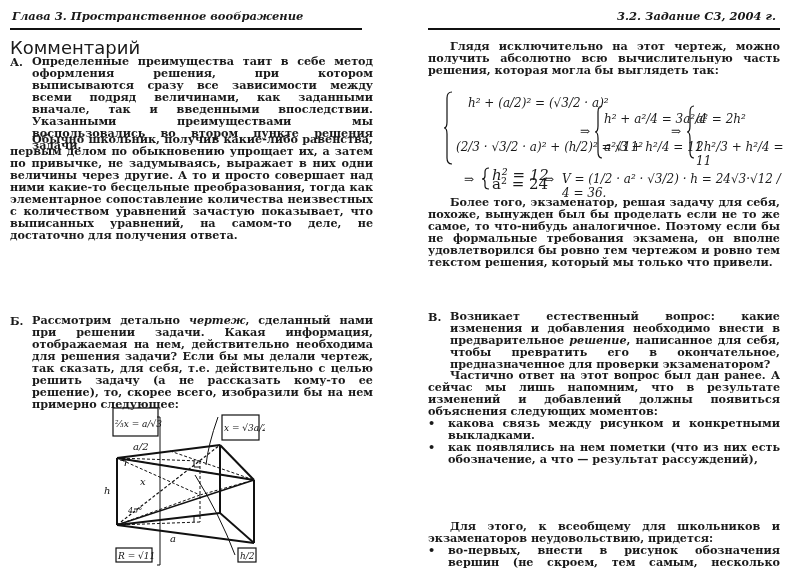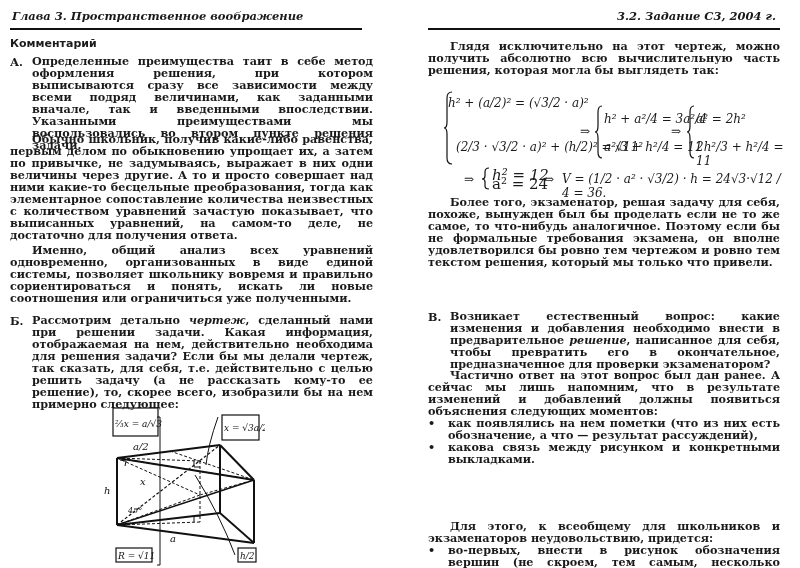--- a/index.html
+++ b/index.html
@@ -13,21 +13,21 @@
   .left .run-head { left:12px; }
   .right .run-head { right:24px; }
   .rule { position:absolute; top:28px; height:2px; background:#111; }
   .left .rule { left:10px; width:352px; }
   .right .rule { left:28px; width:352px; }
   .txt { position:absolute; font-size:11.2px; line-height:12px; text-align:justify; font-weight:600; }
   .txt p { margin:0; }
   .indent { text-indent:22px; }
   .lbl { position:absolute; font-weight:bold; }
   .heading { position:absolute; left:10px; top:37px; font-family:"DejaVu Sans", sans-serif;
-             font-size:11px; font-weight:700; }
+             font-size:18px; font-weight:400; }
   .em { font-style:italic; font-weight:bold; }
   .bullets { margin:0; padding:0; list-style:none; }
   .bullets li { position:relative; padding-left:20px; }
   .bullets li::before { content:"•"; position:absolute; left:0; }
   .math { position:absolute; font-family:"DejaVu Serif", serif; font-size:12px; }
   svg text { font-family:"DejaVu Serif", serif; }
 </style>
 </head>
 <body>
 
@@ -35,21 +35,20 @@
   <div class="run-head">Глава 3. Пространственное воображение</div>
   <div class="rule"></div>
   <div class="heading">Комментарий</div>
 
   <div class="lbl" style="left:10px;top:55px;font-size:11.2px;">А.</div>
   <div class="txt" style="left:32px;top:55px;width:341px;">
     <p>Определенные преимущества таит в себе метод оформления решения, при котором выписываются сразу все зависимости между всеми подряд величинами, как заданными вначале, так и введенными впоследствии. Указанными преимуществами мы воспользовались во втором пункте решения задачи.</p>
   </div>
   <div class="txt" style="left:10px;top:133px;width:363px;">
     <p class="indent">Обычно школьник, получив какие-либо равенства, первым делом по обыкновению упрощает их, а затем по привычке, не задумываясь, выражает в них одни величины через другие. А то и просто совершает над ними какие-то бесцельные преобразования, тогда как элементарное сопоставление количества неизвестных с количеством уравнений зачастую показывает, что выписанных уравнений, на самом-то деле, не достаточно для получения ответа.</p>
-    <p class="indent" style="margin-top:3px">Именно, общий анализ всех уравнений одновременно, организованных в виде единой системы, позволяет школьнику вовремя и правильно сориентироваться и понять, искать ли новые соотношения или ограничиться уже полученными.</p>
   </div>
 
   <div class="lbl" style="left:10px;top:314px;font-size:11.2px;">Б.</div>
   <div class="txt" style="left:32px;top:314px;width:341px;">
     <p><span>Рассмотрим детально </span><span class="em">чертеж</span><span>, сделанный нами при решении задачи. Какая информация, отображаемая на нем, действительно необходима для решения задачи? Если бы мы делали чертеж, так сказать, для себя, т.е. действительно с целью решить задачу (а не рассказать кому-то ее решение), то, скорее всего, изобразили бы на нем примерно следующее:</span></p>
   </div>
 
   <svg style="position:absolute;left:100px;top:405px" width="165" height="163" viewBox="0 0 165 163">
     <g stroke="#111" fill="none">
 
@@ -118,21 +117,21 @@
 
   <div style="position:absolute;left:44px;top:88px;width:340px;height:102px;">
     <svg width="340" height="102" style="position:absolute;left:0;top:0">
       <g stroke="#111" fill="none" stroke-width="1.2">
         <path d="M8,4 Q3,4 3,10 L3,34 Q3,40 0,40 Q3,40 3,46 L3,70 Q3,76 8,76"></path>
         <path d="M158,18 Q154,18 154,24 L154,38 Q154,44 151,44 Q154,44 154,50 L154,64 Q154,70 158,70"></path>
         <path d="M250,18 Q246,18 246,24 L246,38 Q246,44 243,44 Q246,44 246,50 L246,64 Q246,70 250,70"></path>
         <path d="M45,80 Q41,80 41,84 L41,88 Q41,91 38,91 Q41,91 41,94 L41,98 Q41,101 45,101"></path>
       </g>
     </svg>
-    <div class="math" style="left:4px;top:8px;font-style:italic">h² + (a/2)² = (√3/2 · a)²</div>
+    <div class="math" style="left:24px;top:8px;font-style:italic">h² + (a/2)² = (√3/2 · a)²</div>
     <div class="math" style="left:12px;top:52px;font-style:italic">(2/3 · √3/2 · a)² + (h/2)² = √11²</div>
     <div class="math" style="left:136px;top:36px">⇒</div>
     <div class="math" style="left:160px;top:24px;font-style:italic">h² + a²/4 = 3a²/4</div>
     <div class="math" style="left:160px;top:52px;font-style:italic">a²/3 + h²/4 = 11</div>
     <div class="math" style="left:227px;top:36px">⇒</div>
     <div class="math" style="left:252px;top:24px;font-style:italic">a² = 2h²</div>
     <div class="math" style="left:252px;top:52px;font-style:italic">2h²/3 + h²/4 = 11</div>
     <div class="math" style="left:20px;top:84px">⇒</div>
     <div class="math" style="left:48px;top:78px;font-size:15px;font-style:italic">h² = 12</div>
     <div class="math" style="left:48px;top:87px;font-size:15px;">a² = 24</div>
@@ -145,22 +144,22 @@
   </div>
 
   <div class="lbl" style="left:28px;top:310px;font-size:11.2px;">В.</div>
   <div class="txt" style="left:50px;top:310px;width:330px;">
     <p><span>Возникает естественный вопрос: какие изменения и добавления необходимо внести в предварительное </span><span class="em">решение</span><span>, написанное для себя, чтобы превратить его в окончательное, предназначенное для проверки экзаменатором?</span></p>
   </div>
 
   <div class="txt" style="left:28px;top:369px;width:352px;">
     <p class="indent">Частично ответ на этот вопрос был дан ранее. А сейчас мы лишь напомним, что в результате изменений и добавлений должны появиться объяснения следующих моментов:</p>
     <ul class="bullets">
+      <li>какова связь между рисунком и конкретными выкладками.</li>
       <li>как появлялись на нем пометки (что из них есть обозначение, а что — результат рассуждений),</li>
-      <li>какова связь между рисунком и конкретными выкладками.</li>
     </ul>
   </div>
 
   <div class="txt" style="left:28px;top:520px;width:352px;">
     <p class="indent">Для этого, к всеобщему для школьников и экзаменаторов неудовольствию, придется:</p>
     <ul class="bullets">
       <li>во-первых, внести в рисунок обозначения вершин (не скроем, тем самым, несколько засорив и усложнив его),</li>
     </ul>
   </div>
 </div>

